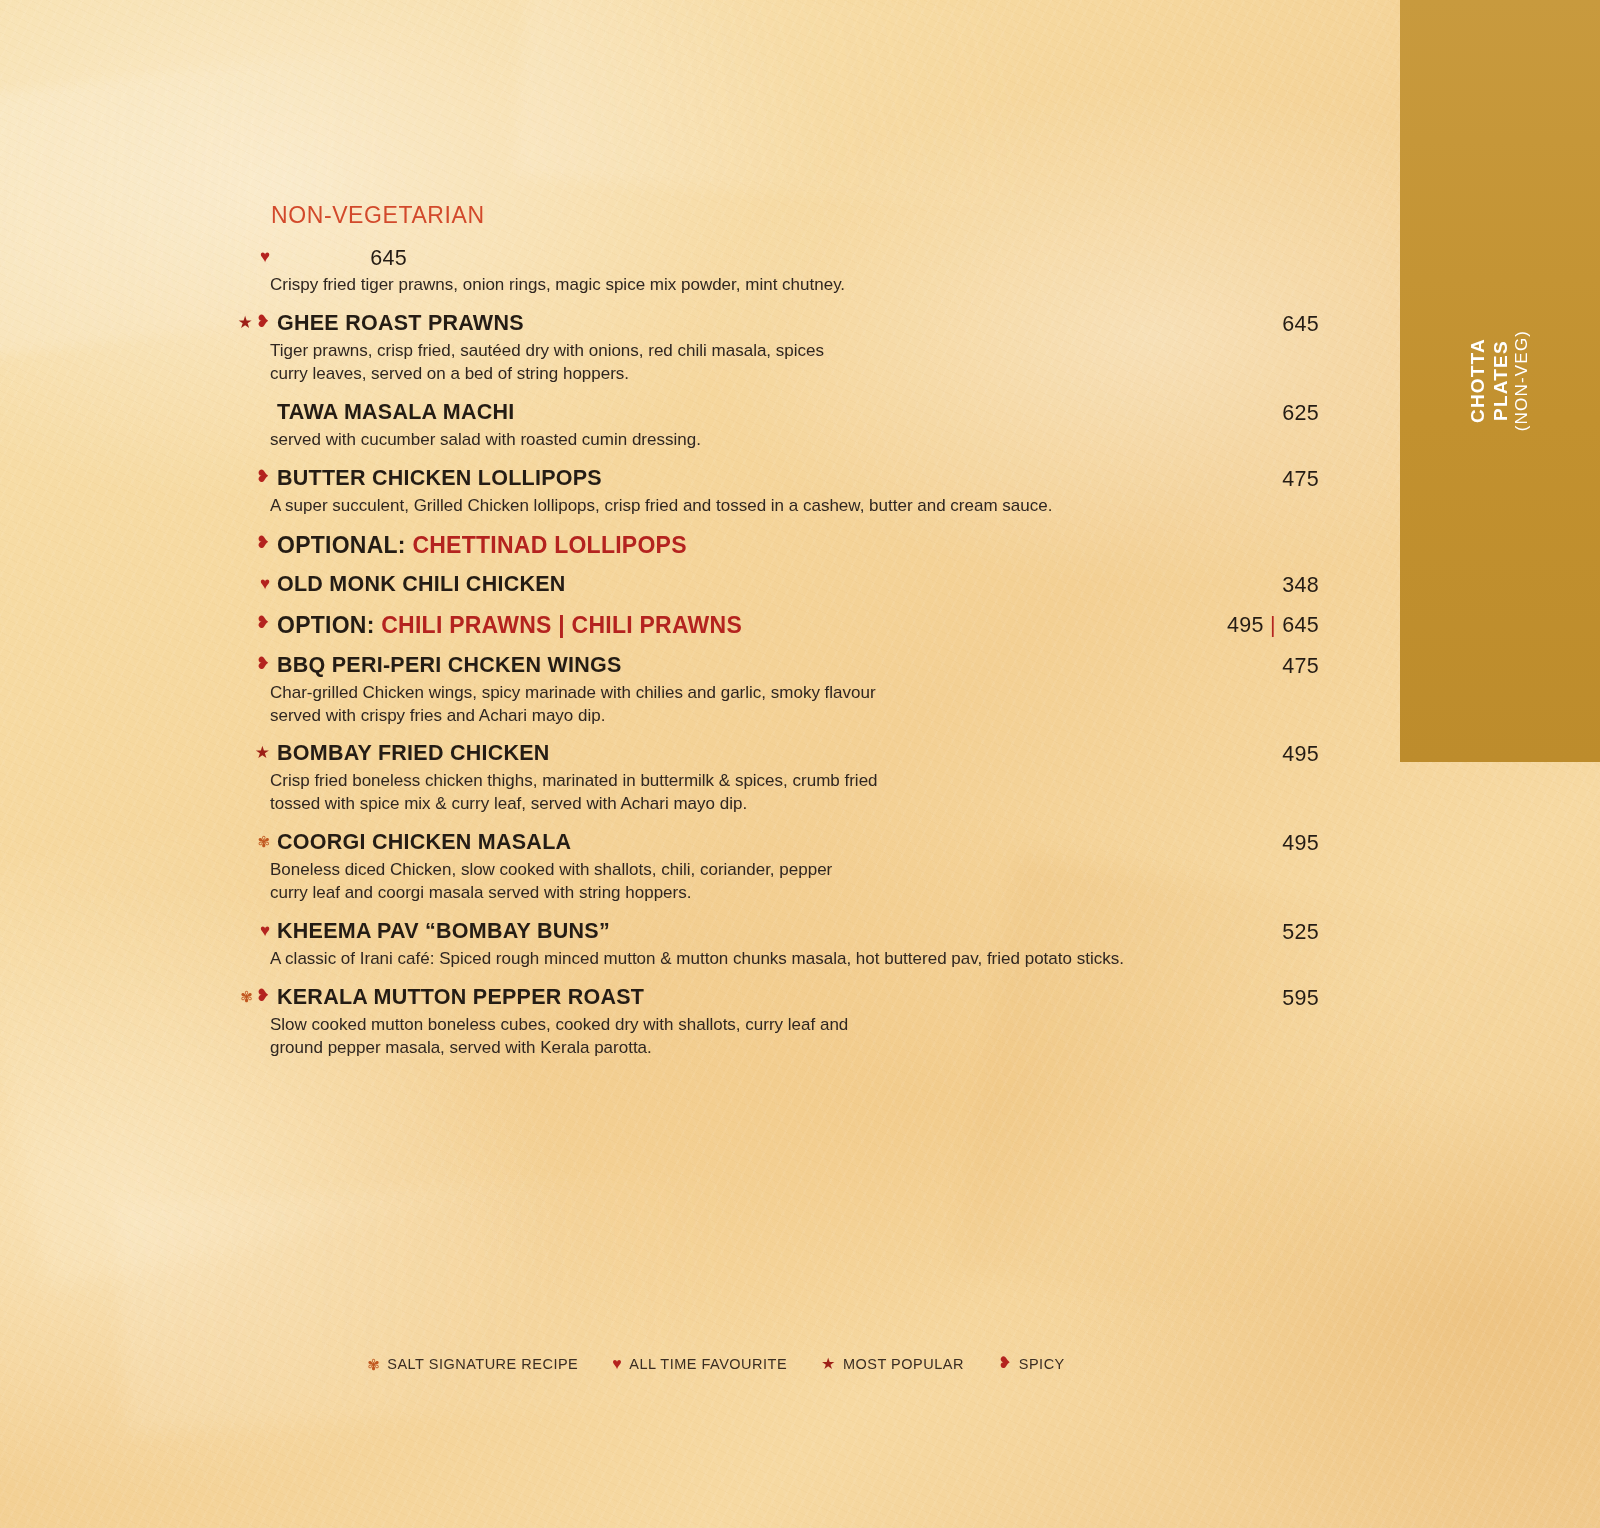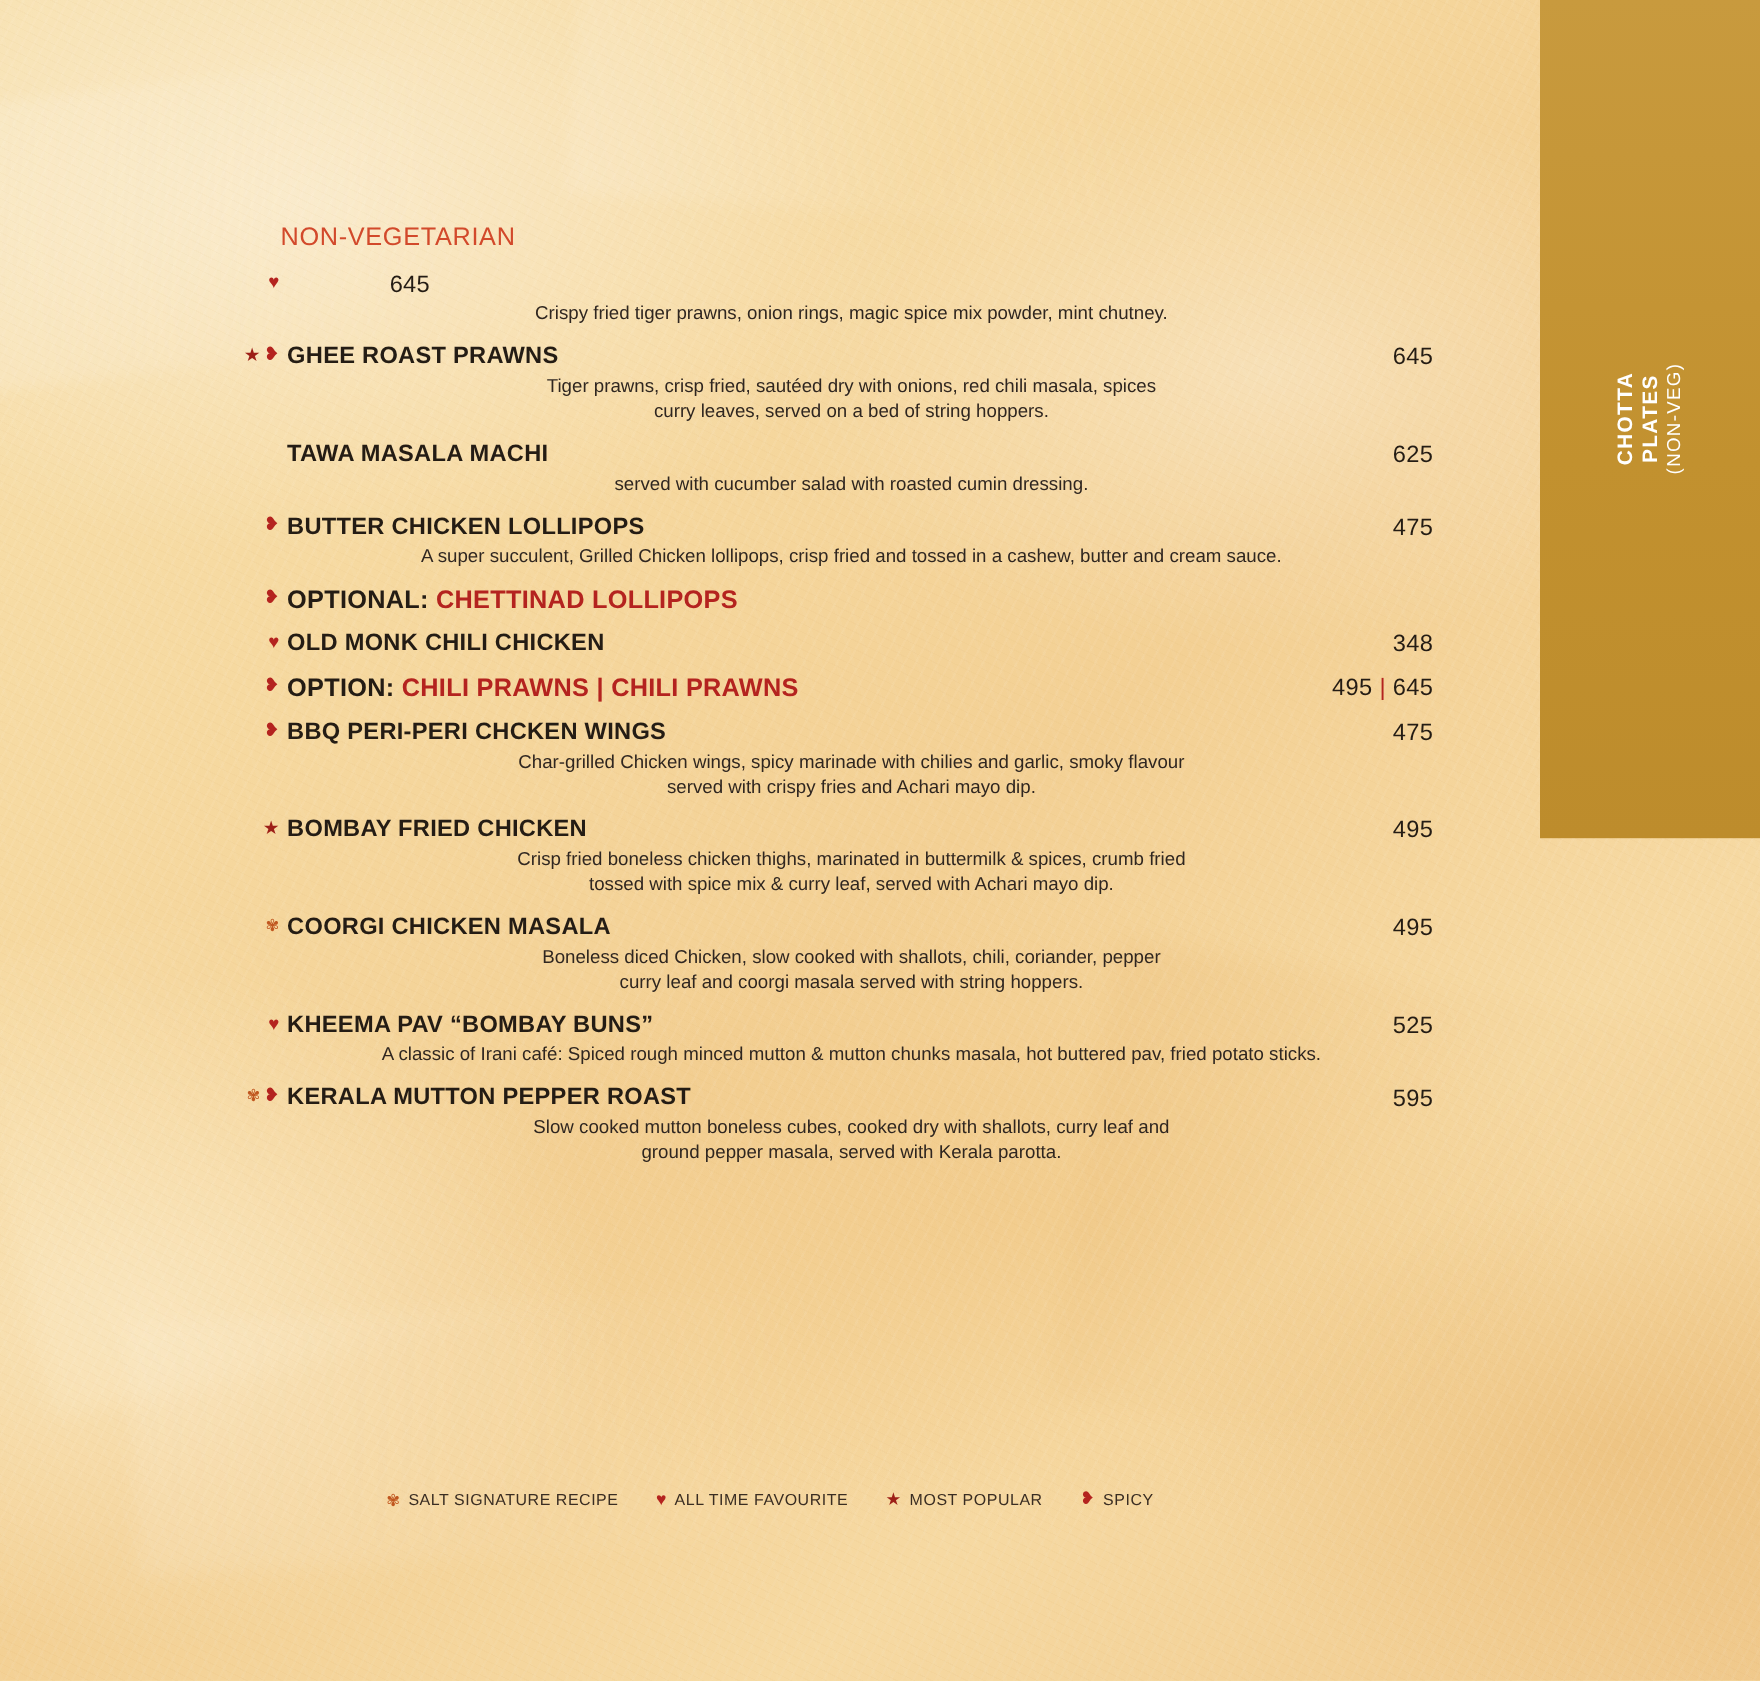--- a/index.html
+++ b/index.html
@@ -85,21 +85,21 @@
   }
   .side-tab-line3 {
     font-size: 17px;
     font-weight: normal;
     white-space: nowrap;
   }
 
   
   .content {
     position: absolute;
-    left: 0;
+    left: 16px;
     top: 0;
     width: 1400px;
     height: 1528px;
   }
   .section-title {
     position: absolute;
     left: 255px;
     top: 202px;
     font-size: 23px;
     letter-spacing: 0.6px;
@@ -155,21 +155,20 @@
     padding-top: 1px;
   }
   .price .pipe { color: #b4231f; }
   .desc {
     margin-left: 46px;
     margin-top: 3px;
     font-size: 17px;
     line-height: 1.35;
     color: #2f2620;
     max-width: 1040px;
-    text-align: center;
   }
   .desc div { white-space: pre; }
 
   .option-row .name { font-size: 23px; }
 
   
   .legend {
     position: absolute;
     left: 0;
     top: 1356px;

